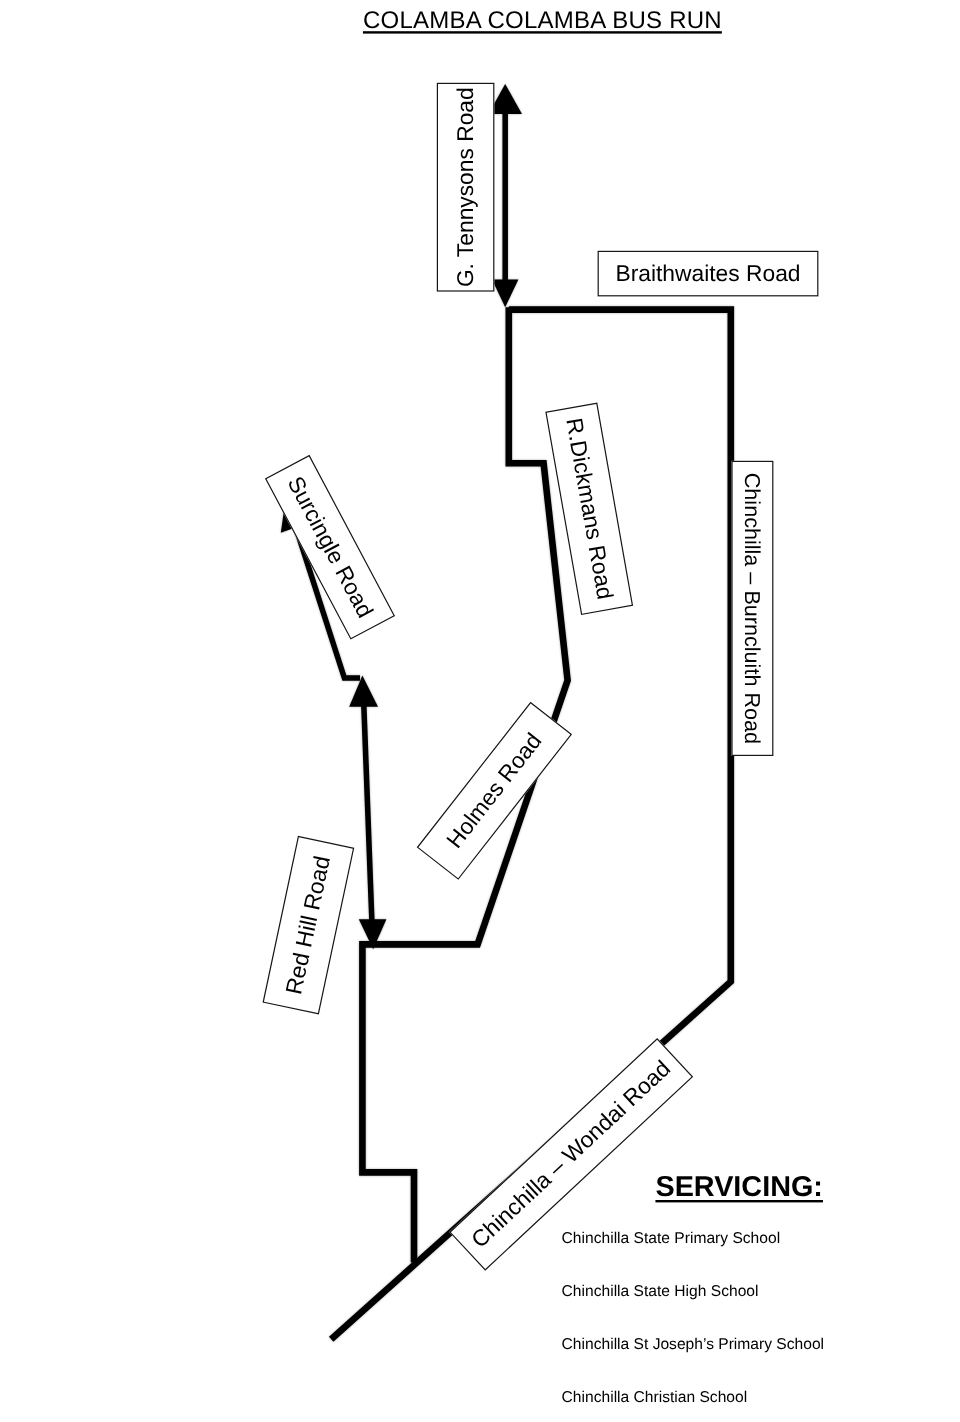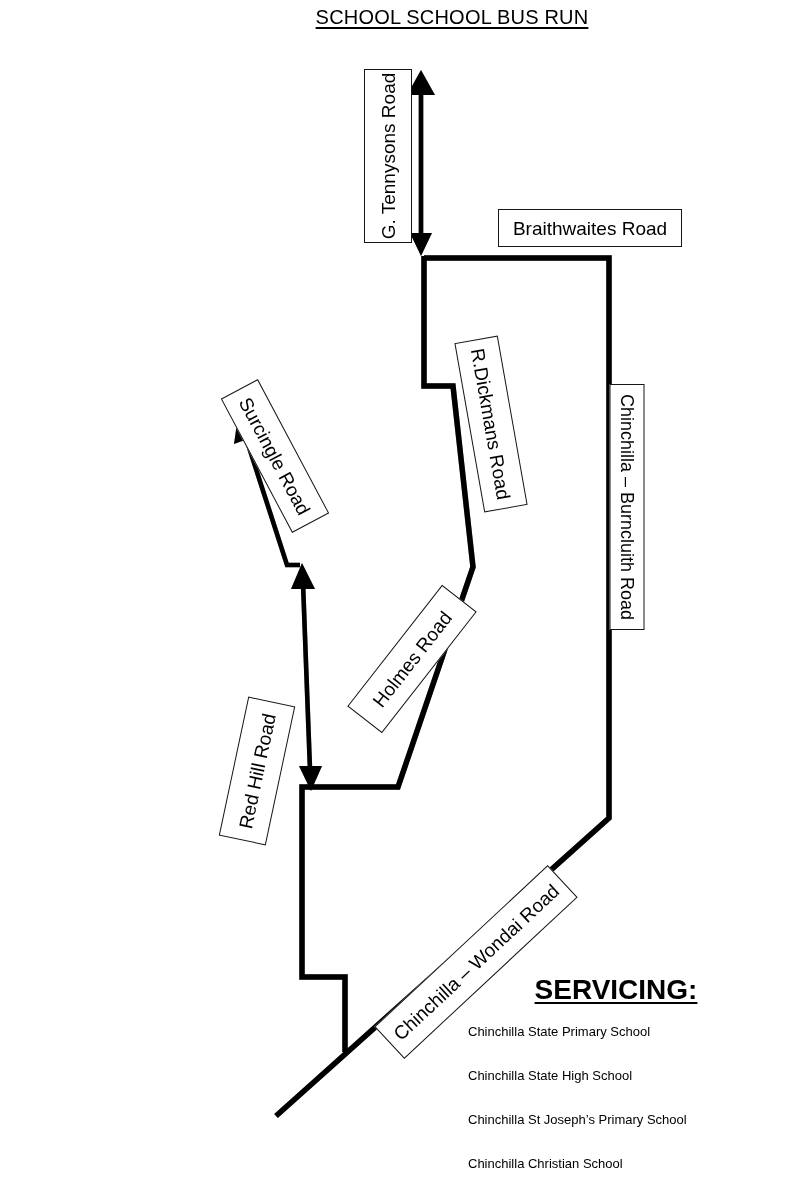--- a/index.html
+++ b/index.html
@@ -68,21 +68,21 @@
   #lbl-burncluith  { left: 627px; top: 507px; width: 244px; height: 33px; transform: translate(-50%,-50%) rotate(90deg); font-size: 18px; }
   #lbl-surcingle   { left: 275px; top: 456px; width: 150px; height: 40px; transform: translate(-50%,-50%) rotate(62deg); }
   #lbl-holmes      { left: 412px; top: 659px; width: 152px; height: 42px; transform: translate(-50%,-50%) rotate(-52deg); }
   #lbl-redhill     { left: 257px; top: 771px; width: 140px; height: 46px; transform: translate(-50%,-50%) rotate(-78deg); }
   #lbl-wondai      { left: 476px; top: 962px; width: 235px; height: 42px; transform: translate(-50%,-50%) rotate(-43deg); }
   .servicing-heading {
     position: absolute;
     left: 616px;
     top: 990px;
     transform: translate(-50%,-50%);
-    font-size: 28px;
+    font-size: 24px;
     font-weight: 700;
     text-decoration: underline;
     text-underline-offset: 3px;
     white-space: nowrap;
   }
   .school {
     position: absolute;
     left: 468px;
     font-size: 13px;
     white-space: nowrap;
@@ -90,21 +90,21 @@
   #school-0 { top: 1024px; }
   #school-1 { top: 1068px; }
   #school-2 { top: 1112px; }
   #school-3 { top: 1156px; }
 </style>
 </head>
 <body>
 
 <div class="canvas">
 
-  <div class="title">SCHOOL SCHOOL BUS RUN</div>
+  <div class="title">COLAMBA COLAMBA BUS RUN</div>
 
   <svg class="route-svg" width="800" height="1185" viewBox="0 0 800 1185">
 
     <path class="route" d="M424 258 H609 V818 L276 1116"></path>
 
     <path class="route" d="M424 256 V386 H453 L473 567 L398 787 H302 V977 H345 V1052"></path>
 
     <g>
       <line class="arrow-line" x1="421" y1="90" x2="421" y2="236"></line>
       <polygon class="arrow-head" points="421,70 407,95 435,95"></polygon>

